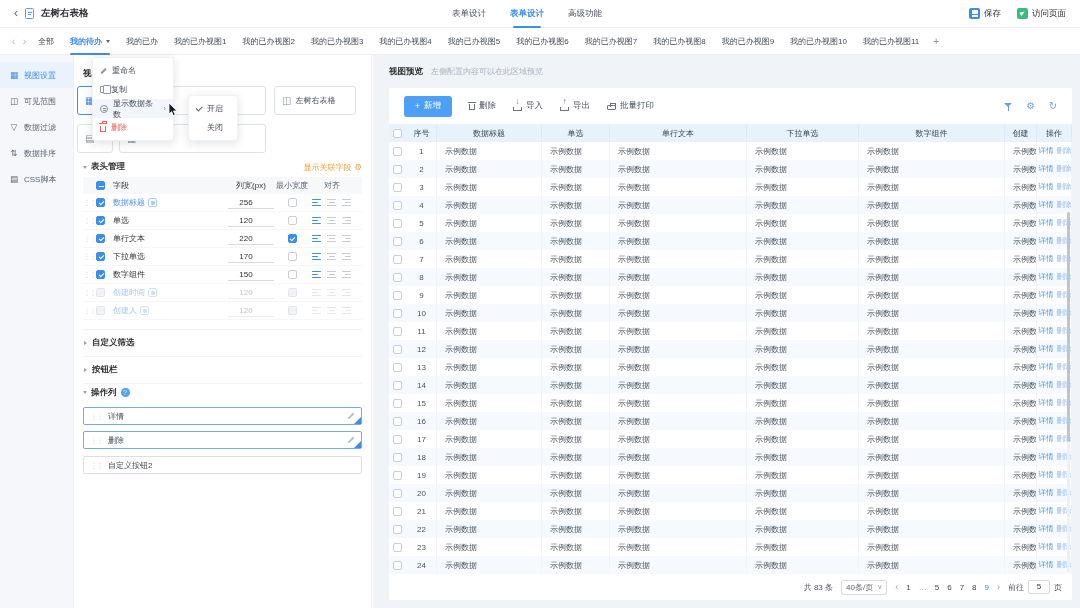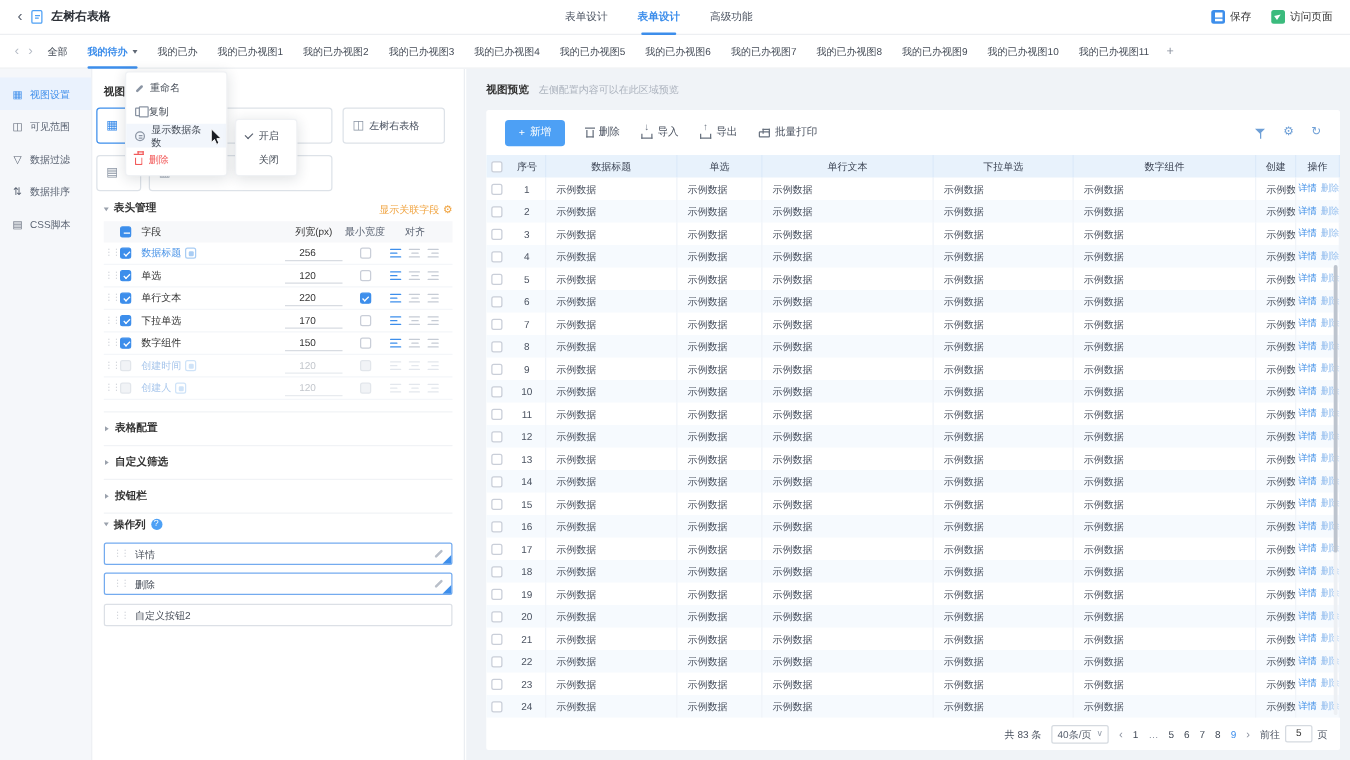--- a/index.html
+++ b/index.html
@@ -132,21 +132,21 @@
   justify-content:flex-end; gap:8px; padding-right:10px; font-size:8px; color:#4A5260; }
 .pg-size { height:15px; border:1px solid #D5DAE0; border-radius:2px; display:flex; align-items:center; gap:4px; padding:0 4px; color:#5A6270; }
 .pg-size .dn { font-size:7px; color:#98A0AC; }
 .pg-nav { color:#8A919E; font-size:9px; }
 .pg-pages { display:flex; gap:8px; }
 .pg-num { color:#3E4754; } .pg-num.cur { color:#3D8EEB; } .pg-num.dots { color:#8A919E; }
 .pg-goto { display:flex; align-items:center; gap:4px; }
 .pg-input { width:22px; height:14px; border:1px solid #D5DAE0; border-radius:2px; text-align:center; line-height:12px; color:#333; }
 
 
-.ctx-menu { position:absolute; left:100px; top:57px; width:82px; background:#fff; border:1px solid #EFF1F4;
+.ctx-menu { position:absolute; left:92px; top:57px; width:82px; background:#fff; border:1px solid #EFF1F4;
   border-radius:3px; box-shadow:0 2px 10px rgba(30,40,60,.14); padding:3px 0; z-index:50; }
 .cm-item { height:19px; display:flex; align-items:center; gap:5px; padding:0 7px; font-size:8px; color:#454C57; }
 .cm-item.hov { background:#F2F6FC;justify-content:space-between; }
 .cm-item.danger { color:#F25B5B; }
 .cm-arrow { margin-left:auto; color:#98A0AC; font-size:8px; }
 .ic-pen { width:7px; height:1.8px; background:#8A94A3; border-radius:1px; transform:rotate(-45deg); flex:none; }
 .ic-copy { width:6px; height:7px; border:1px solid #8A94A3; border-radius:1px; position:relative; flex:none; }
 .ic-copy::before { content:""; position:absolute; top:-2.5px; left:1.5px; width:6px; height:7px; border:1px solid #8A94A3; background:#fff; border-radius:1px; }
 .ic-count { width:8px; height:8px; border:1px solid #8A94A3; border-radius:50%; position:relative; flex:none; }
 .ic-count::before { content:""; position:absolute; left:1.5px; top:2px; width:3.5px; height:1px; background:#8A94A3; box-shadow:0 2px 0 #8A94A3; }
@@ -498,24 +498,20 @@
               <i></i>
               <i></i>
             </span>
           </span>
         </div>
       </div>
   </div>
 
   <div class="secs">
     <div id="secList">
-        <div class="sec">
-          <span class="sec-caret r"></span>
-          <span>表格配置</span>
-        </div>
         <div class="sec">
           <span class="sec-caret r"></span>
           <span>自定义筛选</span>
         </div>
         <div class="sec">
           <span class="sec-caret r"></span>
           <span>按钮栏</span>
         </div>
       </div>
     <div class="sec op">

